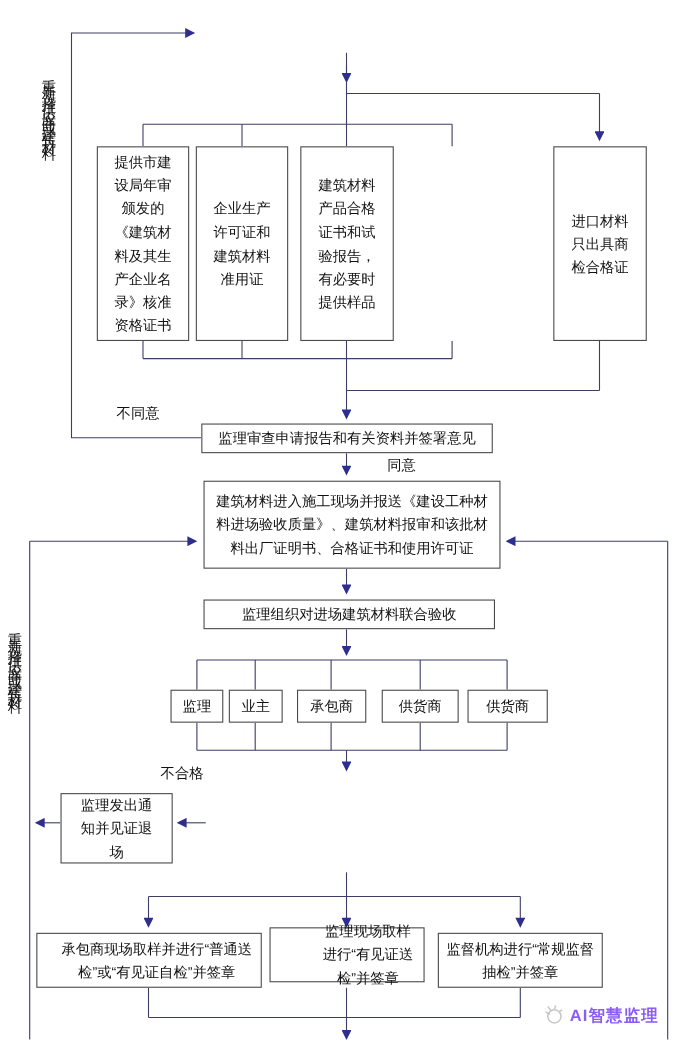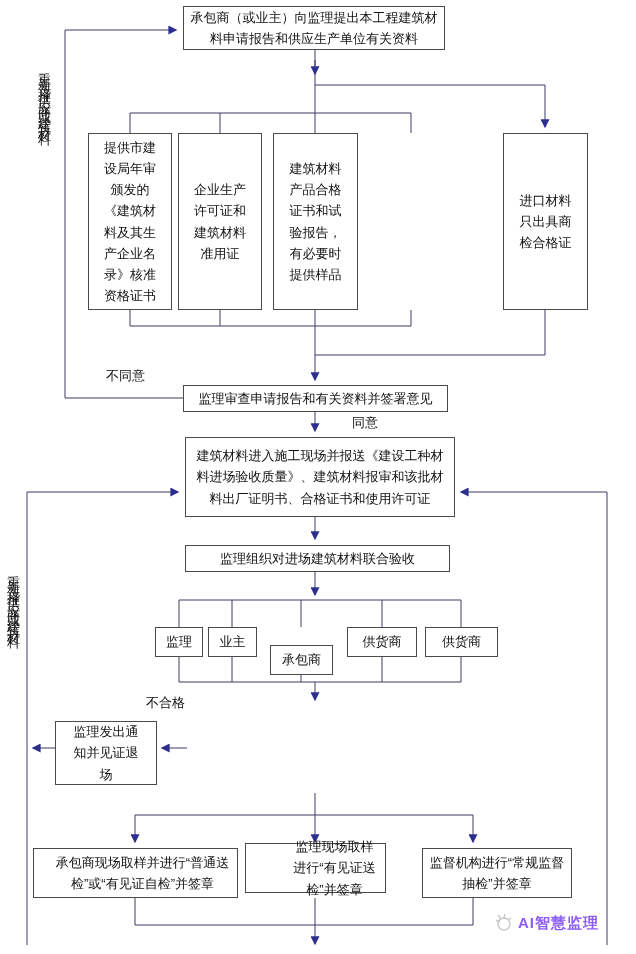--- a/index.html
+++ b/index.html
@@ -94,45 +94,44 @@
       <path d="M473,815 V842" marker-end="url(#arw)"></path>
 
       <path d="M135,898 V925"></path>
       <path d="M315,898 V925"></path>
       <path d="M473,898 V925"></path>
       <path d="M135,925 H473"></path>
       <path d="M315,925 V944" marker-end="url(#arw)"></path>
     </g>
   </svg>
 
-  <div class="box pad" style="left:183px;top:6px;width:262px;height:44px;">承包商（或业主）向监理提出本工程建筑材料申请报告和供应生产单位有关资料</div>
 
   <div class="box padw" style="left:88px;top:133px;width:84px;height:177px;">提供市建设局年审颁发的《建筑材料及其生产企业名录》核准资格证书</div>
   <div class="box padw" style="left:178px;top:133px;width:84px;height:177px;">企业生产许可证和建筑材料准用证</div>
   <div class="box padw" style="left:273px;top:133px;width:85px;height:177px;">建筑材料产品合格证书和试验报告，有必要时提供样品</div>
   <div class="box padw" style="left:503px;top:133px;width:85px;height:177px;">进口材料只出具商检合格证</div>
 
   <div class="box pad" style="left:183px;top:385px;width:265px;height:27px;">监理审查申请报告和有关资料并签署意见</div>
 
   <div class="box pad" style="left:185px;top:437px;width:270px;height:80px;">建筑材料进入施工现场并报送《建设工种材料进场验收质量》、建筑材料报审和该批材料出厂证明书、合格证书和使用许可证</div>
 
   <div class="box pad" style="left:185px;top:545px;width:265px;height:27px;">监理组织对进场建筑材料联合验收</div>
 
   <div class="box" style="left:155px;top:627px;width:48px;height:30px;">监理</div>
   <div class="box" style="left:208px;top:627px;width:49px;height:30px;">业主</div>
-  <div class="box" style="left:270px;top:627px;width:63px;height:30px;margin-top:18px;">承包商</div>
+  <div class="box" style="left:270px;top:627px;width:63px;height:30px;">承包商</div>
   <div class="box" style="left:347px;top:627px;width:70px;height:30px;">供货商</div>
   <div class="box" style="left:425px;top:627px;width:73px;height:30px;">供货商</div>
 
 
   <div class="box" style="left:55px;top:721px;width:102px;height:64px;padding:2px 16px;">监理发出通知并见证退场</div>
 
   <div class="box pad" style="left:33px;top:848px;width:205px;height:50px;padding-left:20px;">承包商现场取样并进行“普通送检”或“有见证自检”并签章</div>
   <div class="box pad" style="left:245px;top:843px;width:141px;height:50px;padding-left:44px;">监理现场取样进行“有见证送检”并签章</div>
-  <div class="box pad" style="left:398px;top:848px;width:150px;height:50px;margin-left:24px;">监督机构进行“常规监督抽检”并签章</div>
+  <div class="box pad" style="left:398px;top:848px;width:150px;height:50px;">监督机构进行“常规监督抽检”并签章</div>
 
   <div class="lbl" style="left:106px;top:367px;">不同意</div>
   <div class="lbl" style="left:352px;top:414px;">同意</div>
   <div class="lbl" style="left:146px;top:694px;">不合格</div>
 
   <div class="vtext" style="left:35px;top:62px;">重新选择供应商或建筑材料</div>
   <div class="vtext" style="left:4px;top:565px;">重新选择供应商或建筑材料</div>
 
   <div class="watermark">
     <svg width="22" height="22" viewBox="0 0 22 22">

